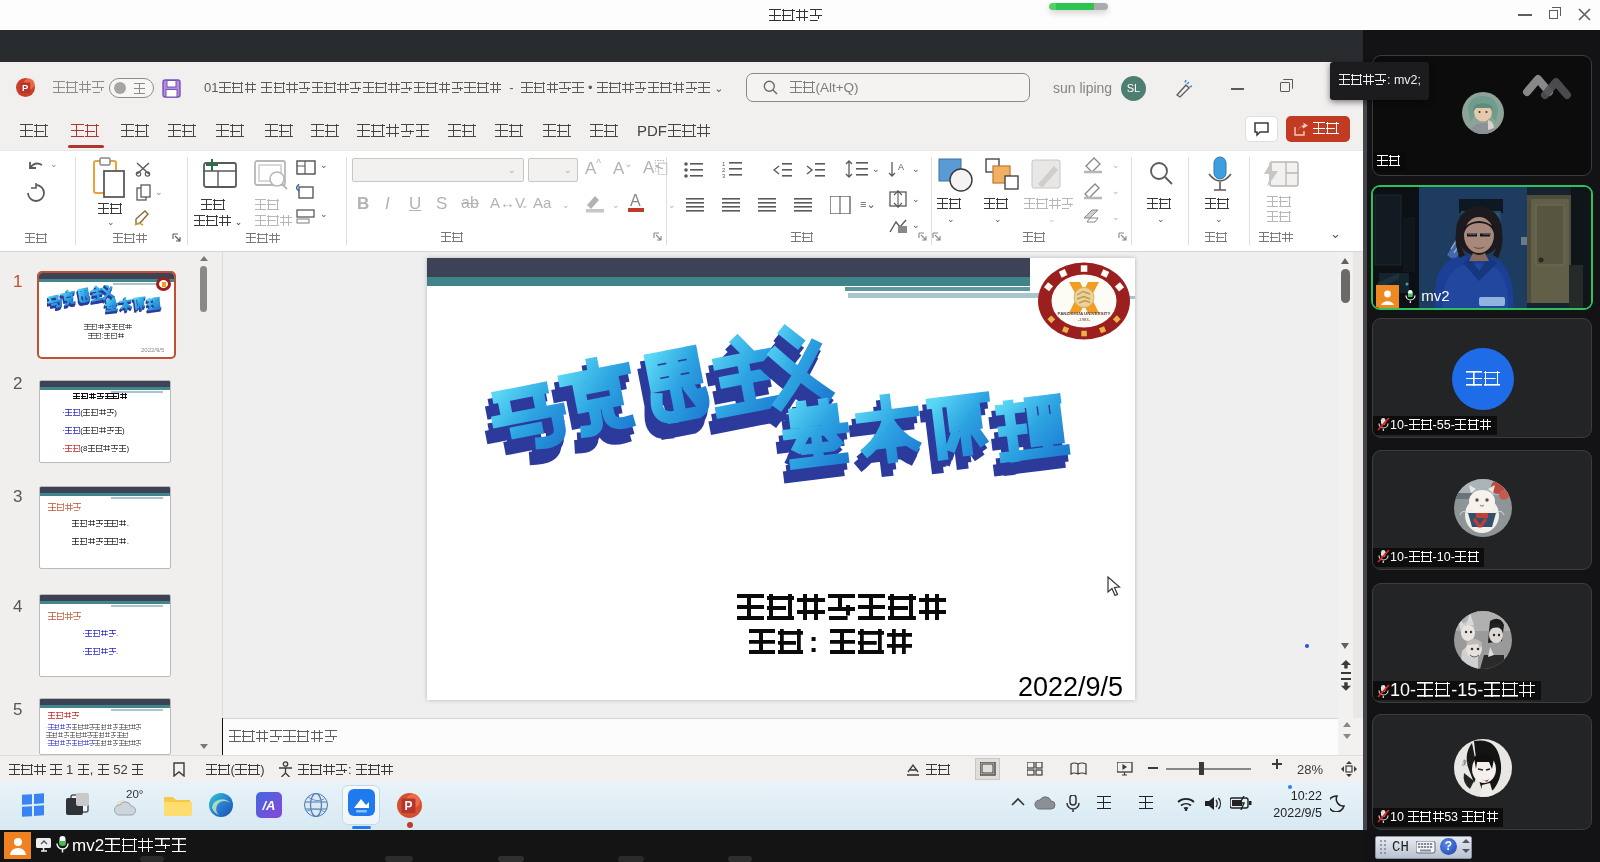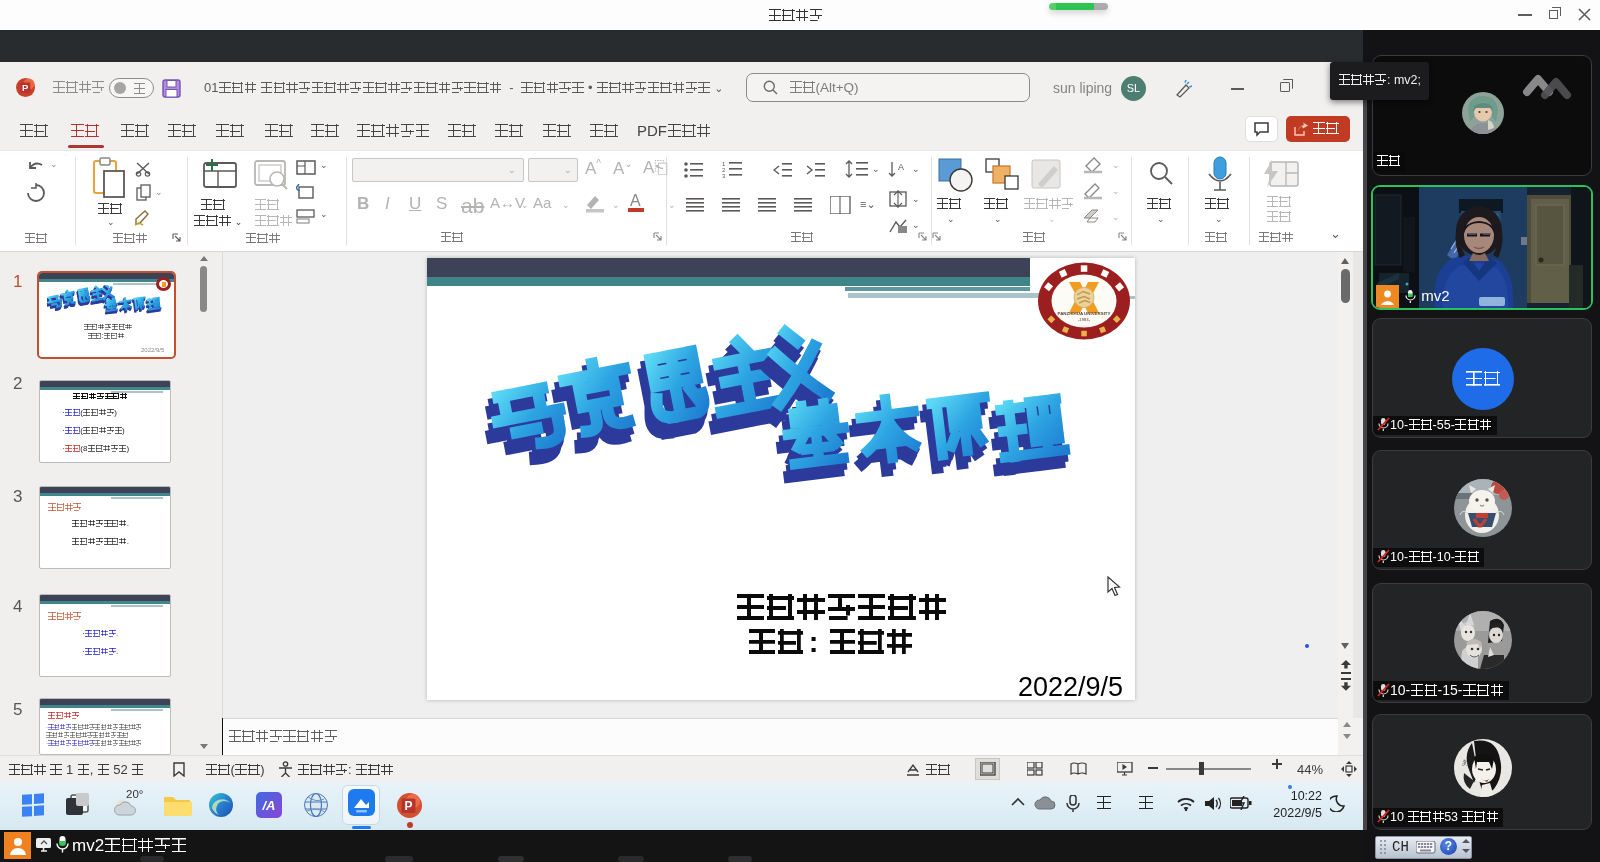--- a/index.html
+++ b/index.html
@@ -229,21 +229,21 @@
 <div class="abs" style="left:508px;top:15px;font-size:9px;color:#a9a7a5">⌄</div>
 <div class="abs" style="left:528px;top:8px;width:50px;height:24px;border:1px solid #c8c6c4;border-radius:2px;background:#f2f1f0"></div>
 <div class="abs" style="left:564px;top:15px;font-size:9px;color:#a9a7a5">⌄</div>
 <div class="abs" style="left:585px;top:8px;font-size:17px;color:#b5b3b1">A<span style="font-size:10px;vertical-align:7px">^</span></div>
 <div class="abs" style="left:613px;top:8px;font-size:17px;color:#b5b3b1">A<span style="font-size:10px;vertical-align:7px">⌄</span></div>
 <div class="abs" style="left:643px;top:8px;font-size:17px;color:#b5b3b1">A⎗</div>
 <div class="abs" style="left:357px;top:44px;font-size:17px;font-weight:bold;color:#b5b3b1">B</div>
 <div class="abs" style="left:385px;top:44px;font-size:17px;font-style:italic;color:#b5b3b1">I</div>
 <div class="abs" style="left:409px;top:44px;font-size:17px;text-decoration:underline;color:#b5b3b1">U</div>
 <div class="abs" style="left:436px;top:44px;font-size:17px;color:#b5b3b1">S</div>
-<div class="abs" style="left:461px;top:44px;font-size:21px;text-decoration:line-through;color:#b5b3b1">ab</div>
+<div class="abs" style="left:461px;top:44px;font-size:16px;text-decoration:line-through;color:#b5b3b1">ab</div>
 <div class="abs" style="left:490px;top:44px;font-size:15px;color:#b5b3b1">A↔V</div>
 <div class="abs" style="left:533px;top:44px;font-size:15px;color:#b5b3b1">Aa</div>
 <div class="abs" style="left:521px;top:50px;font-size:9px;color:#b5b3b1">⌄</div>
 <div class="abs" style="left:562px;top:50px;font-size:9px;color:#b5b3b1">⌄</div>
 <div class="abs" style="left:612px;top:50px;font-size:9px;color:#b5b3b1">⌄</div>
 <div class="abs" style="left:668px;top:50px;font-size:9px;color:#b5b3b1">⌄</div>
 <svg class="abs" style="left:584px;top:43px" width="22" height="20">
       <path d="M3,12 l8,-9 4,4 -8,9 Z" fill="#b5b3b1"></path>
       <rect x="2" y="16" width="18" height="3.5" fill="#c8c6c4"></rect>
     </svg>
@@ -543,21 +543,21 @@
     </svg>
 <svg class="abs" style="left:1117px;top:6px" width="16" height="14">
       <rect x="0" y="0" width="15" height="10" fill="none" stroke="#3b3a39" stroke-width="1.3"></rect>
       <path d="M5,13 h5 M7.5,10 v3 M6,3 l3,2 -3,2 Z" stroke="#3b3a39" stroke-width="1.1" fill="#3b3a39"></path>
     </svg>
 <div class="abs" style="left:1148px;top:11px;width:10px;height:1.8px;background:#3b3a39"></div>
 <div class="abs" style="left:1166px;top:12px;width:85px;height:1.5px;background:#8a8886"></div>
 <div class="abs" style="left:1199px;top:6px;width:5px;height:13px;background:#3b3a39"></div>
 <div class="abs" style="left:1272px;top:7px;width:10px;height:1.8px;background:#3b3a39"></div>
 <div class="abs" style="left:1277px;top:3px;width:1.8px;height:10px;background:#3b3a39;left:1276px"></div>
-<div class="abs" style="left:1297px;top:6px;font-size:13px;color:#3b3a39">44%</div>
+<div class="abs" style="left:1297px;top:6px;font-size:13px;color:#3b3a39">28%</div>
 <svg class="abs" style="left:1341px;top:5px" width="16" height="16">
       <path d="M8,0 L5,3 h6 Z M8,16 L5,13 h6 Z M0,8 L3,5 v6 Z M16,8 L13,5 v6 Z" fill="#3b3a39"></path>
       <rect x="5" y="5" width="6" height="6" fill="none" stroke="#3b3a39" stroke-width="1.2"></rect>
     </svg>
 </div>
 <div class="abs" style="left:0;top:782px;width:1363px;height:48px;background:linear-gradient(180deg,#e8f3f9,#d8e9f2)">
 <svg class="abs" style="left:20px;top:10px" width="26" height="26">
       <g fill="#3a83f4">
         <rect x="2" y="3" width="10" height="10" transform="skewY(-4)"></rect>
         <rect x="14" y="3" width="10" height="10" transform="skewY(-4)"></rect>
@@ -810,21 +810,21 @@
 <path d="M8,40 q8,-10 16,-2 l0,20 h-18 Z" fill="#d0d0d0"></path>
 <ellipse cx="20" cy="38" rx="8" ry="9" fill="#e6e2de"></ellipse>
 <path d="M12,32 q8,-8 16,0 l-2,6 -2,-5 -10,1 Z" fill="#c0bab4"></path>
 <circle cx="18" cy="38" r="1.3" fill="#333"></circle>
         <circle cx="24" cy="38" r="1.3" fill="#333"></circle>
 <path d="M16,44 q4,4 9,0" stroke="#555" stroke-width="1" fill="none"></path>
 <path d="M30,44 h20 v14 h-24 Z" fill="#2a2a2a"></path>
 <path d="M36,36 l4,8 -6,2 Z" fill="#e0dcd8"></path>
 </g>
     </svg>
-<div class="abs" style="left:0px;top:97px;height:19px;background:rgba(8,8,8,.82);color:#fff;font-size:14px;line-height:19px;padding:0 5px 0 3px;white-space:nowrap"><svg style="vertical-align:-2px" width="14" height="14">
+<div class="abs" style="left:0px;top:97px;height:19px;background:rgba(8,8,8,.82);color:#fff;font-size:18px;line-height:19px;padding:0 5px 0 3px;white-space:nowrap"><svg style="vertical-align:-2px" width="14" height="14">
         <rect x="5" y="1" width="4.5" height="7" rx="2.2" fill="#ddd"></rect>
         <path d="M3,6.5 a4.5,4.5 0 0 0 9,0 M7.3,12 v2" stroke="#ddd" stroke-width="1.2" fill="none"></path>
         <path d="M2,13 L13,1" stroke="#d22" stroke-width="1.8"></path>
       </svg>10-<i class="g g0"></i><i class="g g1"></i>-15-<i class="g g0"></i><i class="g g1"></i><i class="g g2"></i></div>
 </div>
 <div class="abs" style="left:1372px;top:714px;width:220px;height:116px;background:#232425;border:1px solid #3c3c3e;border-radius:9px;overflow:hidden">
 <svg class="abs" style="left:81px;top:24px" width="58" height="58">
       <defs>
         <clipPath id="an2">
           <circle cx="29" cy="29" r="29"></circle>

